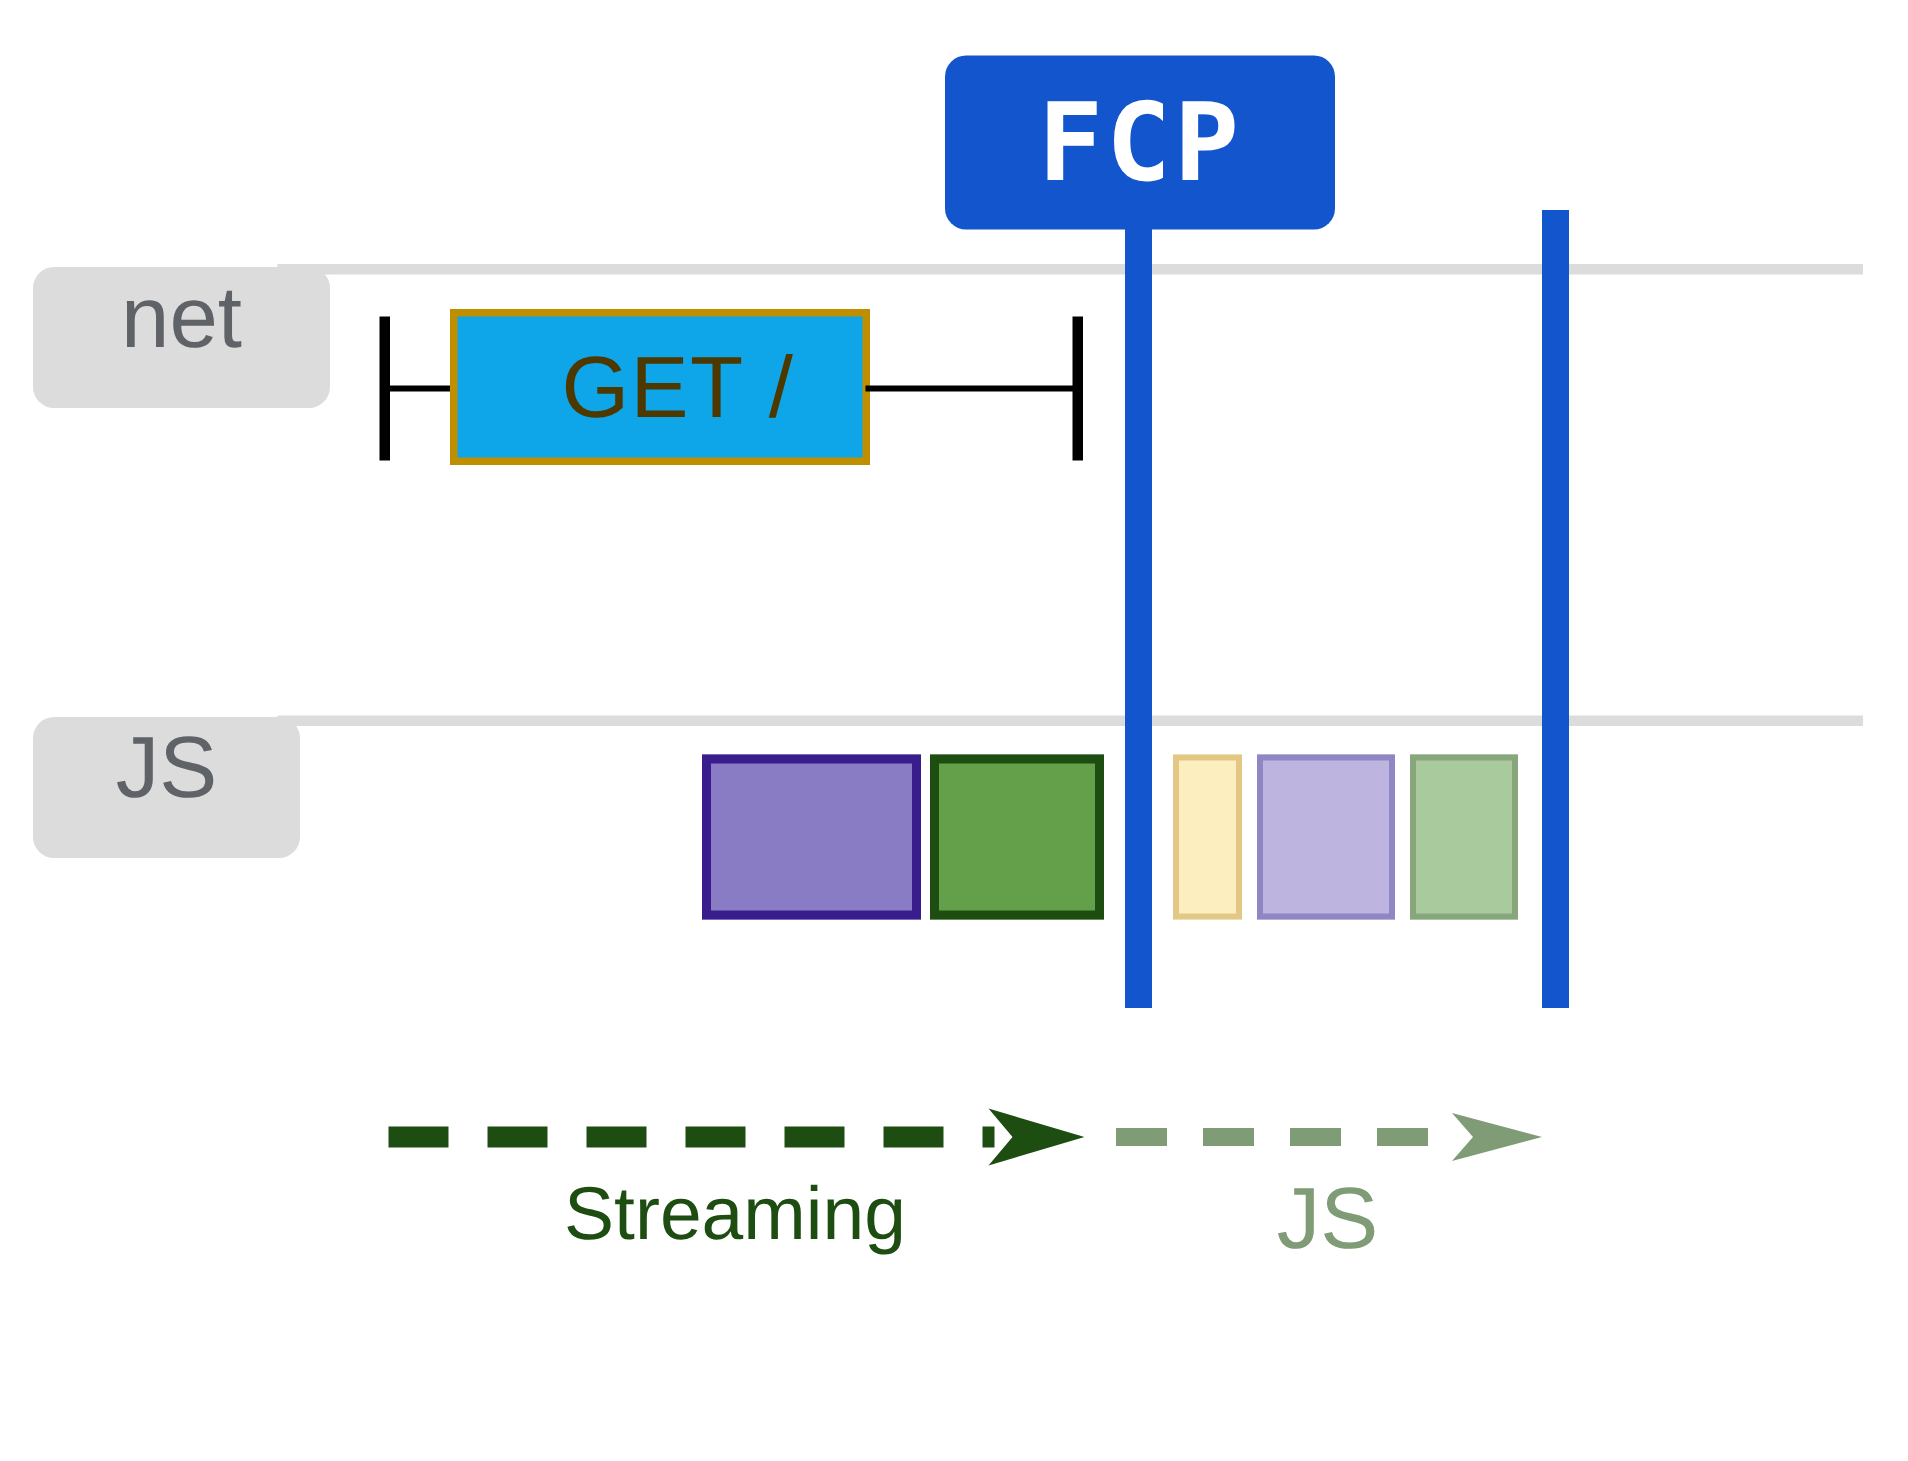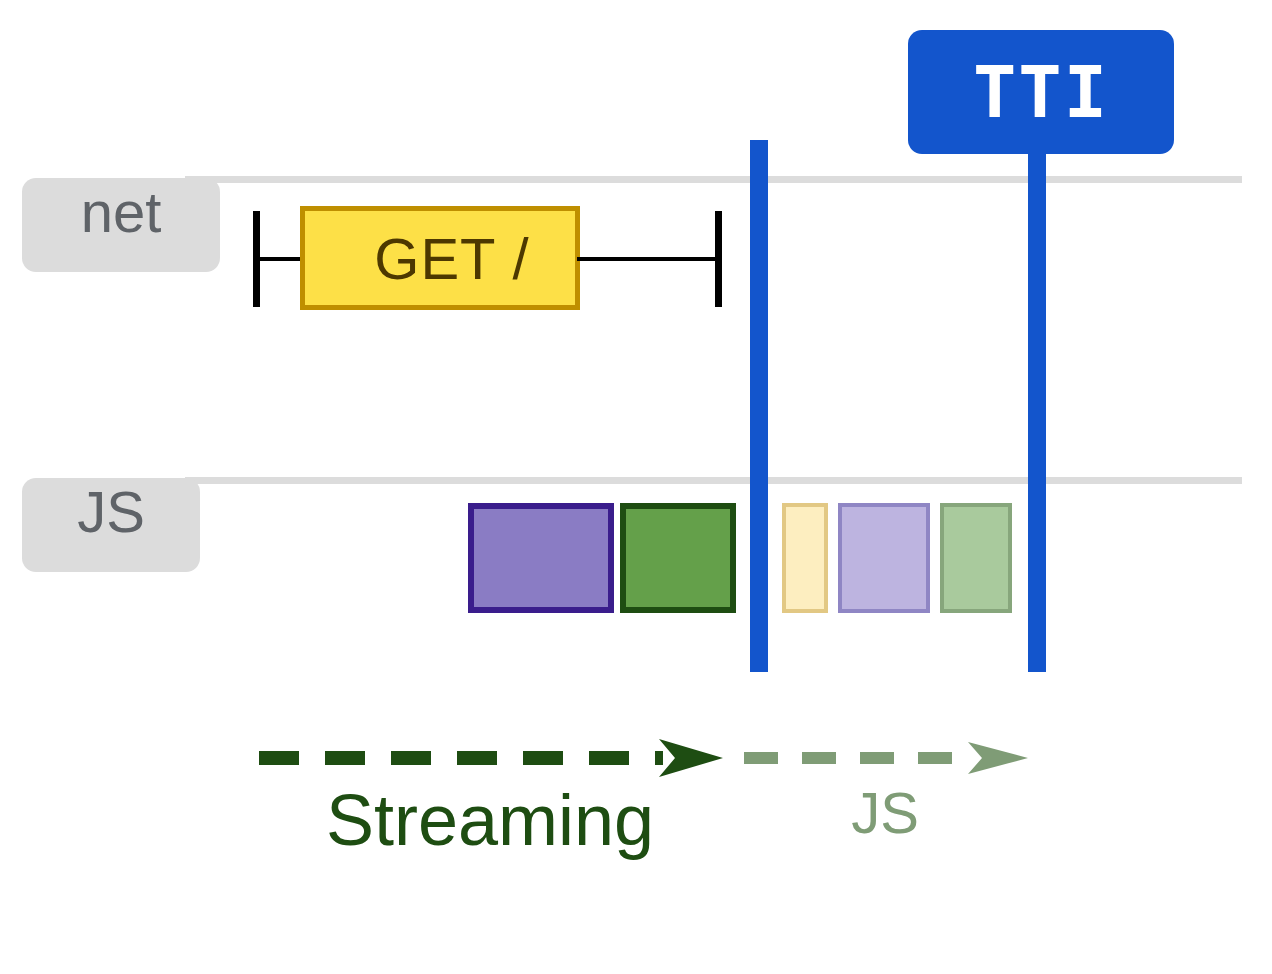--- a/index.html
+++ b/index.html
@@ -31,39 +31,39 @@
 
   
   .whisker-cap{position:absolute;background:#000000;width:7px;}
   #whisker-left{left:253px;top:211px;height:96px;}
   #whisker-right{left:715px;top:211px;height:96px;}
   .whisker-line{position:absolute;background:#000000;height:4px;top:257px;}
   #whisker-line-left{left:257px;width:46px;}
   #whisker-line-right{left:577px;width:142px;}
 
   #req-box{position:absolute;left:300px;top:206px;width:280px;height:104px;
-           background:#fde047;border:5px solid #bf8f00;box-sizing:border-box;
+           background:#0ea5e9;border:5px solid #bf8f00;box-sizing:border-box;
            display:flex;align-items:center;justify-content:center;
            color:#4d3800;font-size:58px;letter-spacing:1px;padding-left:24px;}
 
   
   .js-block{position:absolute;box-sizing:border-box;}
   #js-block-1{left:468px;top:503px;width:146px;height:110px;background:#8a7cc4;border:6px solid #3a1d8c;}
   #js-block-2{left:620px;top:503px;width:116px;height:110px;background:#64a04a;border:6px solid #1e4d12;}
   #js-block-3{left:782px;top:503px;width:46px;height:110px;background:#fdeec0;border:4px solid #e2c884;}
   #js-block-4{left:838px;top:503px;width:92px;height:110px;background:#bdb4e0;border:4px solid #8f86c4;}
   #js-block-5{left:940px;top:503px;width:72px;height:110px;background:#a9ca9d;border:4px solid #87a67c;}
 
   
   .arrow-wrap{position:absolute;}
   #arrow-streaming{left:255px;top:735px;width:470px;height:46px;}
   #arrow-jsopt{left:740px;top:735px;width:290px;height:46px;}
 
   .anno-label{position:absolute;text-align:center;line-height:1.08;}
-  #label-streaming{left:235px;top:782px;width:510px;font-size:72px;color:#1e4d12;}
+  #label-streaming{left:235px;top:782px;width:510px;font-size:50px;color:#1e4d12;}
   #label-jsopt{left:735px;top:782px;width:300px;font-size:58px;color:#7f9c76;}
 </style>
 </head>
 <body>
 
 <div id="stage">
 
   <div class="track-line" id="track-net"></div>
   <div class="track-line" id="track-js"></div>
 
@@ -84,22 +84,22 @@
 
   <div class="js-block" id="js-block-1"></div>
   <div class="js-block" id="js-block-2"></div>
   <div class="js-block" id="js-block-3"></div>
   <div class="js-block" id="js-block-4"></div>
   <div class="js-block" id="js-block-5"></div>
 
   <div class="marker-line" id="line-fcp"></div>
   <div class="marker-line" id="line-tti"></div>
 
-  <div class="marker-badge" id="badge-tti">
-    <span>TTI</span>
+  <div class="marker-badge" id="badge-fcp">
+    <span>FCP</span>
   </div>
 
   <div class="arrow-wrap" id="arrow-streaming">
     <svg width="470" height="46" viewBox="0 0 470 46" xmlns="http://www.w3.org/2000/svg">
       <line x1="4" y1="23" x2="408" y2="23" stroke="#1E4D12" stroke-width="14" stroke-dasharray="40,26" stroke-linecap="butt"></line>
       <path d="M404 4 L468 23 L404 42 L420 23 Z" fill="#1E4D12"></path>
     </svg>
   </div>
 
   <div class="arrow-wrap" id="arrow-jsopt">

